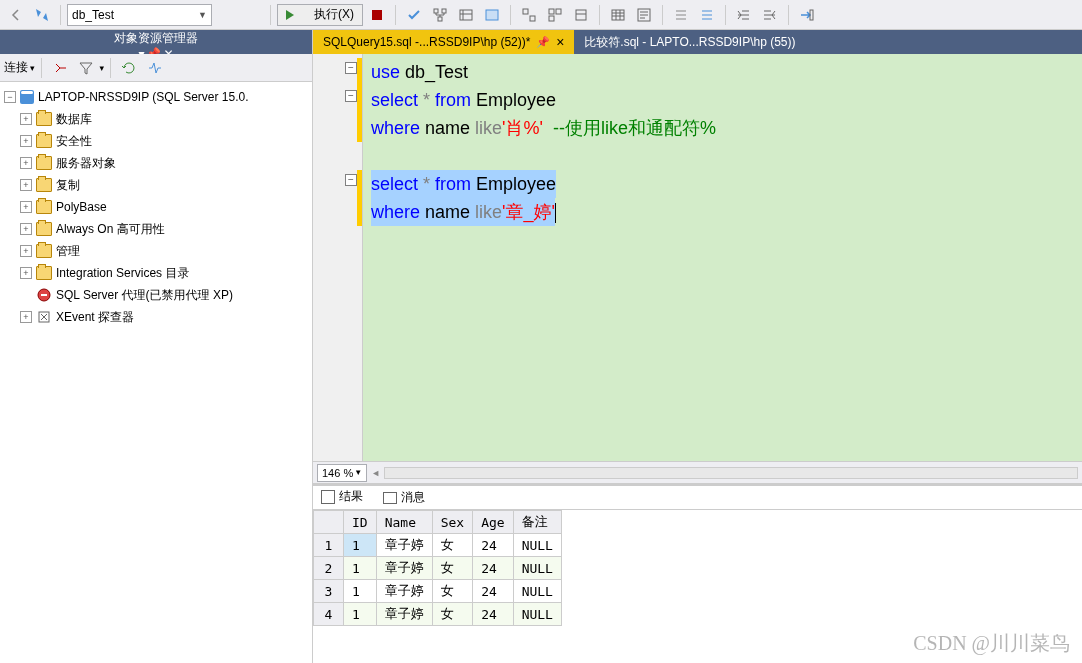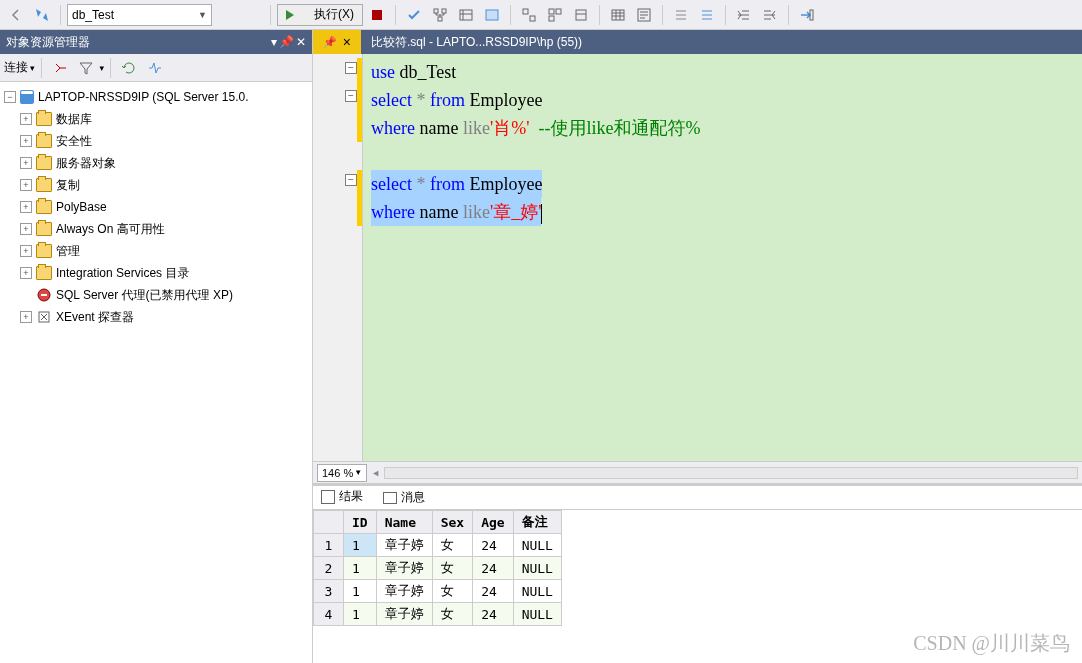--- a/index.html
+++ b/index.html
@@ -13,21 +13,21 @@
     .db-combo .arrow{font-size:9px;color:#555;}
     .exec-btn { height: 22px; border: 1px solid #abadb3; background: #eee; padding: 0 8px; display: flex; align-items: center; gap: 20px; cursor: pointer; }
     .play-tri { width: 0; height: 0; border-left: 8px solid #388a34; border-top: 5px solid transparent; border-bottom: 5px solid transparent; }
     .stop-sq { width: 10px; height: 10px; background: #a00; }
     
     
     .main { display: flex; height: calc(100% - 30px); }
     
     
     .explorer { width: 313px; min-width:313px; border-right: 1px solid #ccc; display: flex; flex-direction: column; background:#f5f5f5; }
-    .panel-title { background: #4d6082; color: #fff; height: 24px; display: flex; align-items: center; padding: 0 6px; font-size: 12px; justify-content:space-between;}
+    .panel-title { background: #4d6082; color: #fff; height: 24px; display: flex; align-items: center; padding: 0 6px; font-size: 12px; justify-content:space-between;flex-direction:column;}
     .panel-title .btns{display:flex;gap:2px;}
     .panel-toolbar { height: 28px; background: #eeeef2; border-bottom: 1px solid #ccc; display: flex; align-items: center; padding: 0 4px; gap: 2px; }
     .tree { flex: 1; background: #fff; overflow: auto; padding: 4px 0; font-size: 12px; }
     .tree-node { display: flex; align-items: center; height: 22px; padding-left: 4px; white-space: nowrap; cursor:pointer;}
     .tree-node.child { padding-left: 20px; }
     .expander { width: 12px; height: 12px; border: 1px solid #999; display: inline-flex; align-items: center; justify-content: center; font-size: 9px; line-height: 1; margin-right: 4px; color:#555;}
     .folder { width: 16px; height: 14px; background: #f8d674; border: 1px solid #b8860b; border-radius: 1px; margin-right: 4px; position:relative;}
     .folder::before{content:'';position:absolute;top:-3px;left:1px;width:6px;height:3px;background:#f8d674;border:1px solid #b8860b;border-bottom:none;}
     .db-icon { width: 14px; height: 14px; background: #4a90d9; border-radius: 2px; margin-right: 4px; position:relative;}
     .db-icon::after{content:'';position:absolute;top:1px;left:1px;right:1px;height:3px;background:#fff;border-radius:2px;}
@@ -40,21 +40,21 @@
     .tab { padding: 0 10px; height: 24px; display: flex; align-items: center; color: #fff; font-size: 12px; cursor: pointer; gap:6px;}
     .tab.active { background: #f1c40f; color: #000; }
     .tab-close{font-size:14px;line-height:1;}
     .tab-pin{font-size:11px;}
     
     
     .editor-wrap { flex: 1; display: flex; background: #d3ecc9; overflow:hidden;}
     .gutter { width: 50px; background: #f0f0f0; border-right: 1px solid #ccc; position:relative;}
     .gutter-expand{position:absolute;left:32px;width:12px;height:12px;border:1px solid #808080;background:#fff;text-align:center;line-height:10px;font-size:10px;color:#555;cursor:pointer;}
     .yellow-bar{position:absolute;left:44px;width:5px;background:#ffcc00;}
-    .editor { flex: 1; padding: 4px 8px; font-family: Liberation Serif, serif; font-size: 18px; line-height: 28px; position:relative;}
+    .editor { flex: 1; padding: 4px 8px; font-family: Liberation Sans, sans-serif; font-size: 18px; line-height: 28px; position:relative;}
     .code-line { white-space: pre; height:28px;}
     .kw { color: #0000ff; }
     .op { color: #808080; }
     .str { color: #ff0000; }
     .comment { color: #008000; }
     .name-ident { color: #000; }
     .sel { background: #a6d2ff; display:inline-block;}
     .cursor{display:inline-block;width:1px;height:20px;background:#000;vertical-align:middle;}
     
     
@@ -65,21 +65,21 @@
     
     .results { height: 180px; border-top: 3px solid #ccc; display: flex; flex-direction: column; background:#fff;}
     .result-tabs { height: 24px; display: flex; align-items: center; padding: 0 4px; gap: 12px; border-bottom:1px solid #ccc;}
     .result-tab { display: flex; align-items: center; gap: 4px; cursor: pointer; padding:10px 4px;}
     .result-tab.active{border-bottom:2px solid #e5b019;}
     .grid-icon{width:14px;height:14px;border:1px solid #666;background:linear-gradient(#fff 33%,#666 33%,#666 36%,#fff 36%,#fff 66%,#666 66%,#666 69%,#fff 69%);}
     .msg-icon{width:14px;height:12px;border:1px solid #666;background:#fff;}
     .result-grid { flex: 1; overflow: auto; }
     table { border-collapse: collapse; font-family: Consolas, monospace; font-size: 13px; }
     th, td { border: 1px solid #ccc; padding: 2px 8px; text-align: left; height:20px;}
-    th { background: #eeeef2; font-weight: bold; }
+    th { background: #eeeef2; font-weight: normal; }
     td.rownum { background: #eeeef2; text-align:center; width:30px;}
     tr:nth-child(even) td:not(.rownum){background:#f5fbef;}
     td.sel-cell{background:#cde6f7 !important;border:1px dotted #000;}
     
     .watermark{position:fixed;right:12px;bottom:6px;color:rgba(120,120,120,0.55);font-size:20px;font-family:"Microsoft YaHei";}
     
     .icon-svg{width:16px;height:16px;}
   </style>
 </head>
 <body>
@@ -299,20 +299,21 @@
           </svg>
           <span style="width:4px"></span>
           <span>XEvent 探查器</span>
         </div>
     </div>
   </div>
 
   <div class="right">
     <div class="tabs">
       <div class="tab active">
+          <span>SQLQuery15.sql -...RSSD9IP\hp (52))*</span>
           <span class="tab-pin">📌</span>
           <span class="tab-close">×</span>
         </div>
       <div class="tab">
           <span>比较符.sql - LAPTO...RSSD9IP\hp (55))</span>
         </div>
     </div>
 
     <div class="editor-wrap">
       <div class="gutter">

